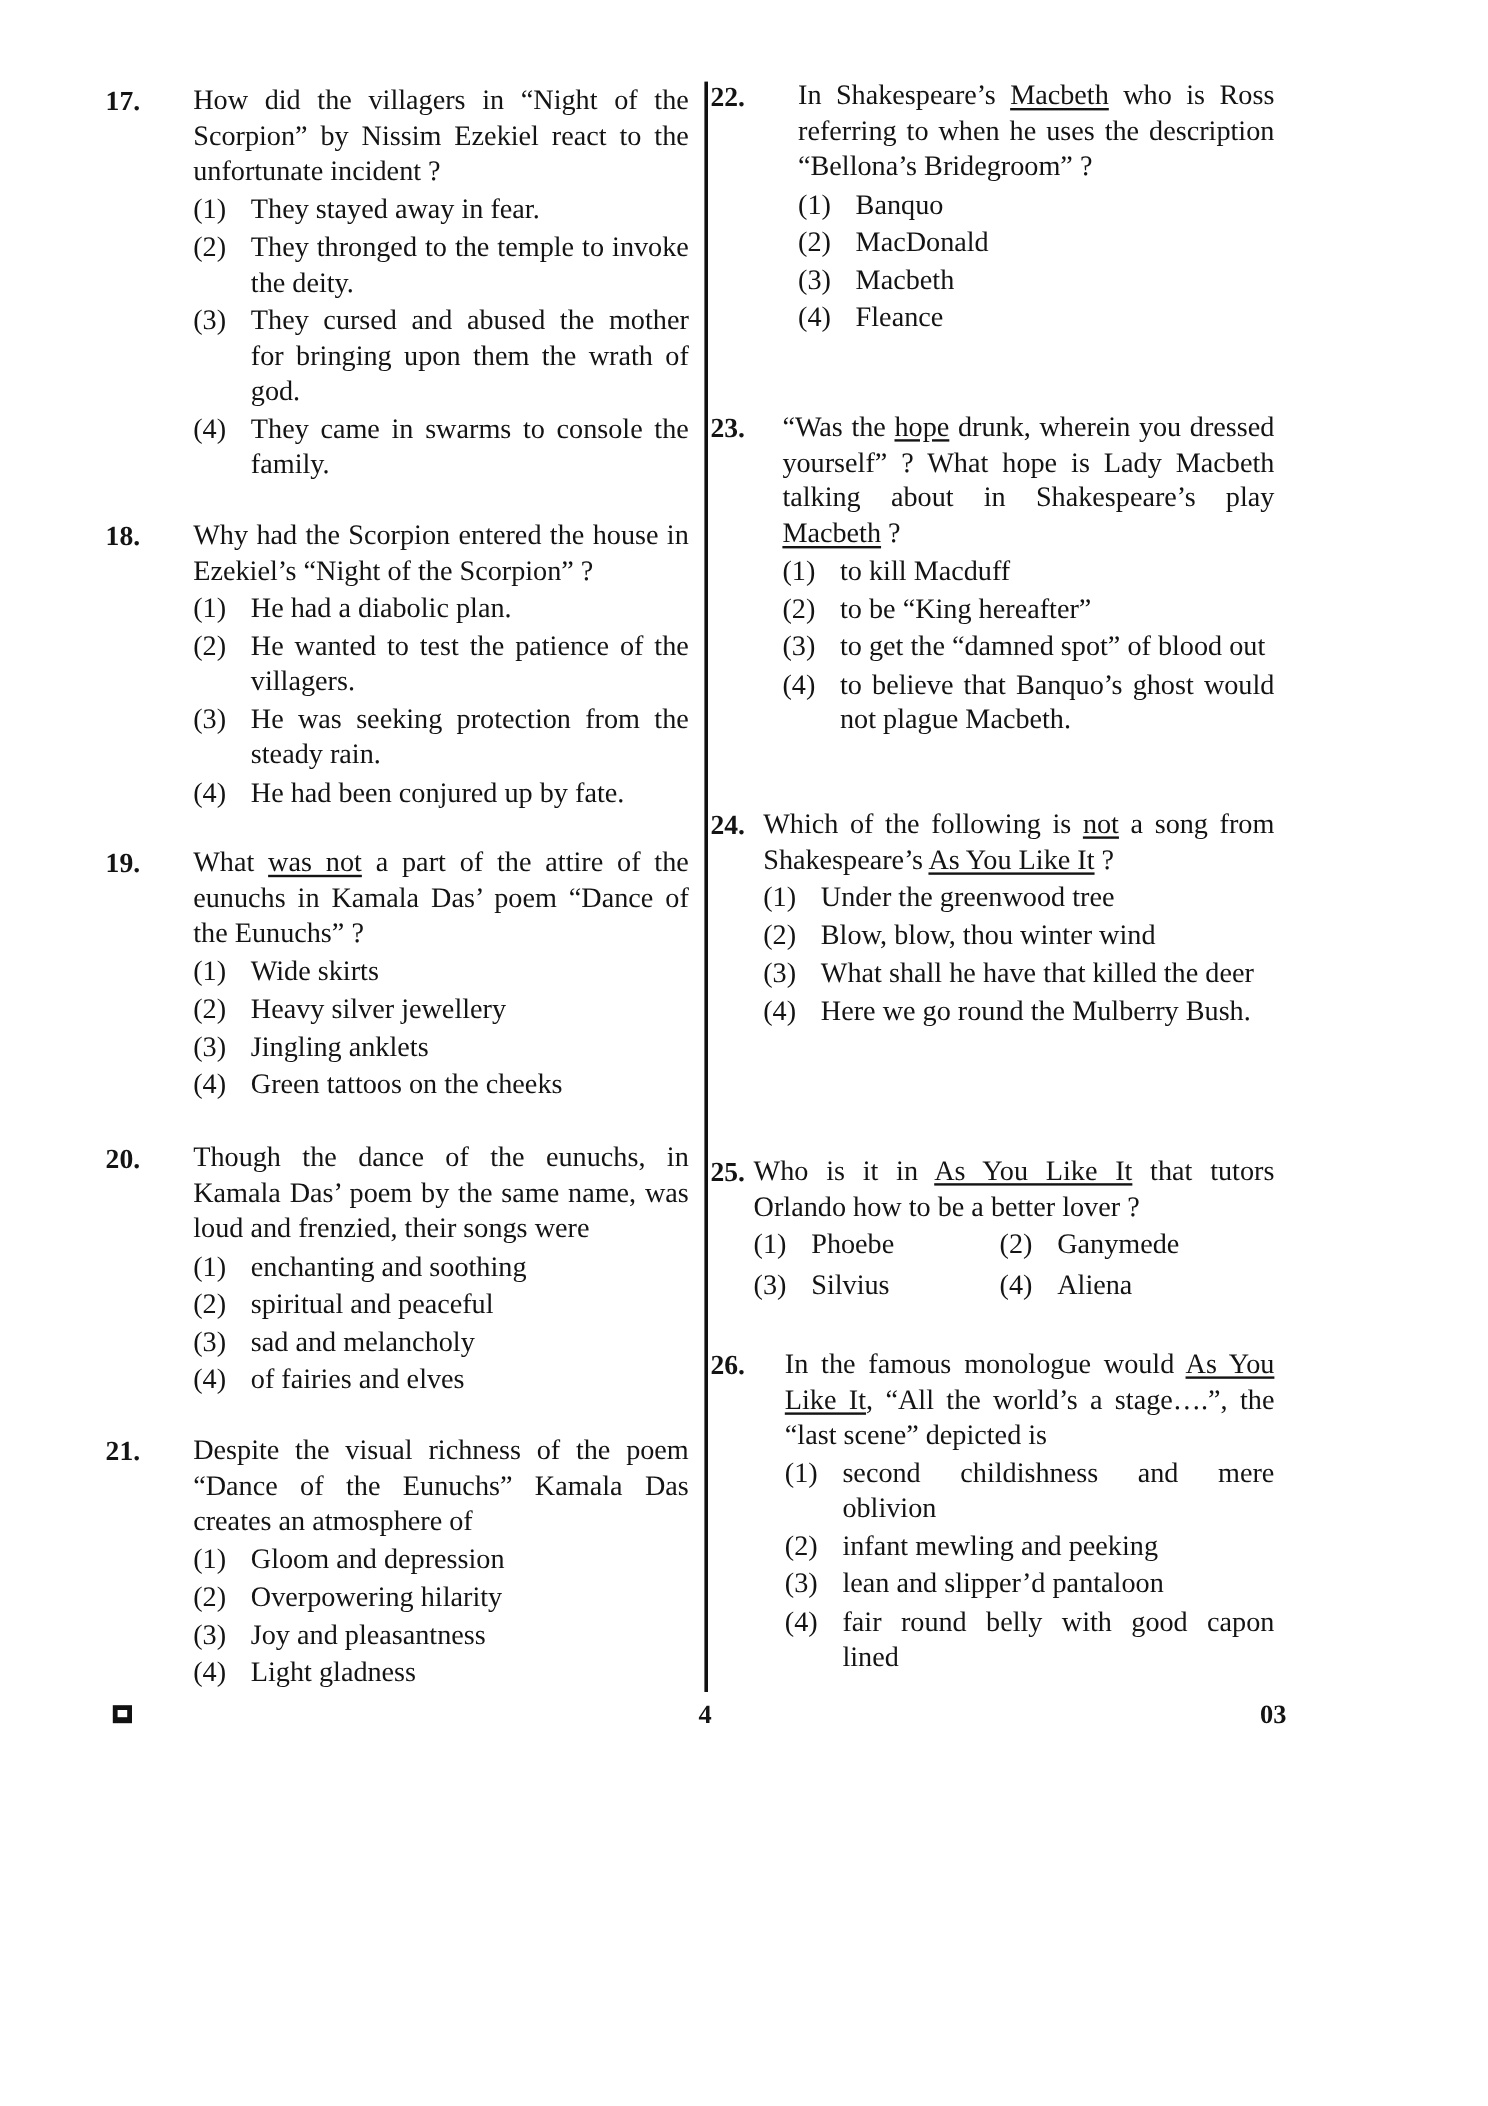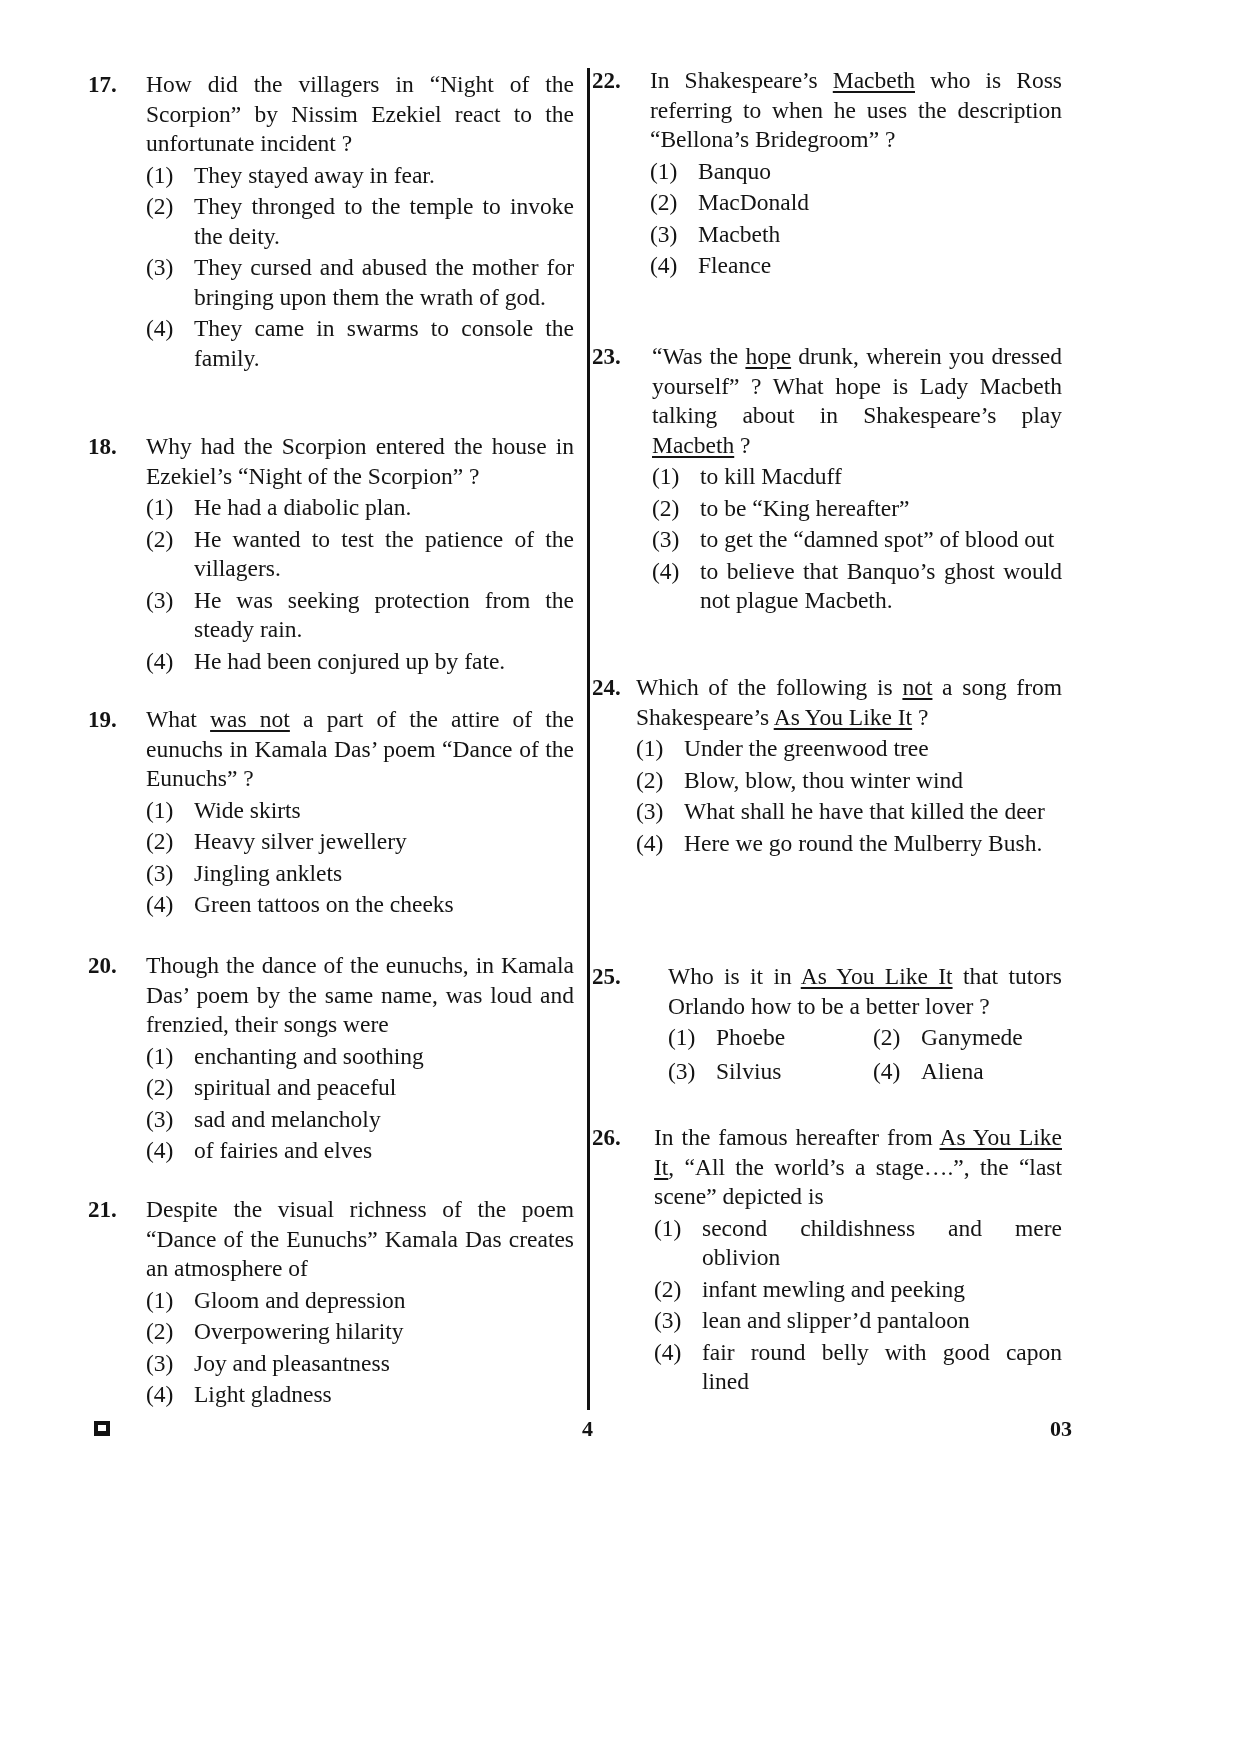--- a/index.html
+++ b/index.html
@@ -41,21 +41,21 @@
       line-height: 29.5px;
     }
     .qnum {
       position: absolute;
       left: 0;
       top: 0;
       font-weight: bold;
       font-size: 23px;
     }
     .qbody {
-      margin-left: 58px;
+      margin-left: 73px;
     }
     .stem {
       text-align: justify;
       text-align-last: left;
     }
     .opts {
       margin: 2px 0 0 0;
       padding: 0;
       list-style: none;
     }
@@ -318,21 +318,21 @@
           <li class="opt">
               <span class="olabel">(4)</span>
               <span class="otext">Here we go round the Mulberry Bush.</span>
             </li>
         </ul>
       </div>
     </div>
 
     <div class="question" style="top:962px; width:470px;">
       <span class="qnum">25.</span>
-      <div class="qbody" style="margin-left:76px;">
+      <div class="qbody" style="margin-left:36px;">
         <div class="stem"><span>Who is it in </span><span class="u">As You Like It</span><span> that tutors Orlando how to be a better lover ?</span></div>
         <div class="opts grid">
           <div class="opt">
               <span class="olabel">(1)</span>
               <span class="otext">Phoebe</span>
             </div>
           <div class="opt">
               <span class="olabel">(2)</span>
               <span class="otext">Ganymede</span>
             </div>
@@ -344,21 +344,21 @@
               <span class="olabel">(4)</span>
               <span class="otext">Aliena</span>
             </div>
         </div>
       </div>
     </div>
 
     <div class="question" style="top:1123px; width:470px;">
       <span class="qnum">26.</span>
       <div class="qbody" style="margin-left:62px;">
-        <div class="stem"><span>In the famous hereafter from </span><span class="u">As You Like It</span><span>, “All the world’s a stage….”, the “last scene” depicted is</span></div>
+        <div class="stem"><span>In the famous monologue would </span><span class="u">As You Like It</span><span>, “All the world’s a stage….”, the “last scene” depicted is</span></div>
         <ul class="opts">
           <li class="opt">
               <span class="olabel">(1)</span>
               <span class="otext">second childishness and mere oblivion</span>
             </li>
           <li class="opt">
               <span class="olabel">(2)</span>
               <span class="otext">infant mewling and peeking</span>
             </li>
           <li class="opt">

